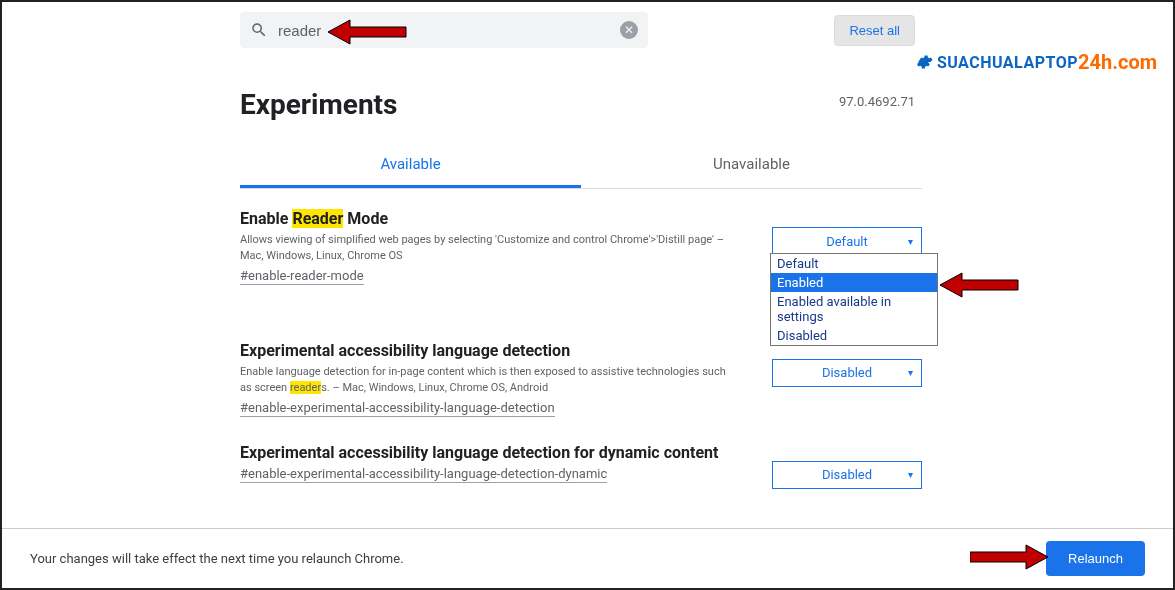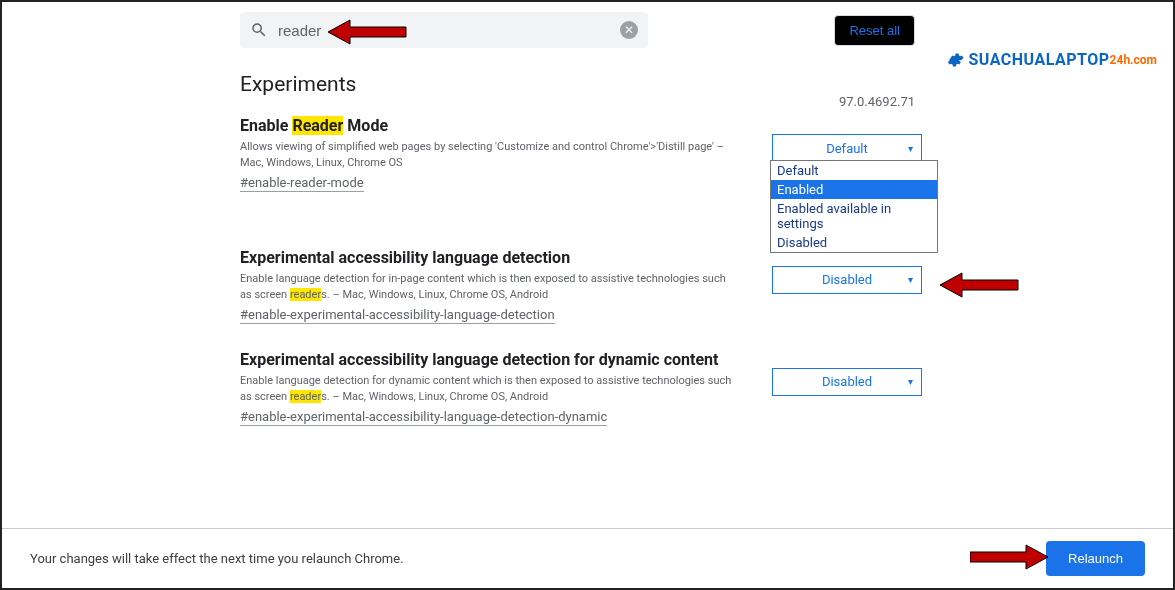--- a/index.html
+++ b/index.html
@@ -51,55 +51,55 @@
     align-items: center;
     justify-content: center;
     color: #f1f3f4;
     font-size: 12px;
     cursor: pointer;
   }
   .reset-btn {
     margin-left: auto;
     margin-right: 258px;
     border: 1px solid #dadce0;
-    background: #000000;
+    background: #e5e5e5;
     color: #1a73e8;
     font-size: 13px;
     padding: 7px 14px;
     border-radius: 4px;
     cursor: pointer;
   }
   .watermark {
     position: absolute;
     top: 48px;
     right: 16px;
     display: flex;
     align-items: center;
     font-weight: 700;
     justify-content: space-between;
   }
   .gear {
     width: 18px; height: 18px;
     margin-right: 4px;
   }
   .wm-blue { color: #0a66c2; font-size: 16px; letter-spacing: 0.5px;}
-  .wm-orange { color: #ff6a00; font-size: 12px; }
+  .wm-orange { color: #ff6a00; font-size: 20px; }
   .version {
     position: absolute;
     right: 258px;
     top: 92px;
     font-size: 13px;
     color: #5f6368;
   }
   .page-title {
     margin-left: 238px;
-    margin-top: 24px;
-    font-size: 21px;
+    margin-top: 40px;
+    font-size: 28px;
     color: #202124;
-    font-weight: 400;
+    font-weight: 700;
   }
   .tabs {
     display: flex;
     margin: 24px 0 0 238px;
     width: 682px;
     border-bottom: 1px solid #dadce0;
   }
   .tab {
     flex: 1;
     text-align: center;
@@ -236,20 +236,24 @@
         <path d="M12 8a4 4 0 1 0 0 8 4 4 0 0 0 0-8zm9.4 4a7.5 7.5 0 0 0-.1-1l2.1-1.6-2-3.4-2.5 1a7.6 7.6 0 0 0-1.7-1l-.4-2.6h-4l-.4 2.6c-.6.2-1.2.6-1.7 1l-2.5-1-2 3.4L4.7 11a7.5 7.5 0 0 0 0 2l-2.1 1.6 2 3.4 2.5-1c.5.4 1.1.8 1.7 1l.4 2.6h4l.4-2.6c.6-.2 1.2-.6 1.7-1l2.5 1 2-3.4-2.1-1.6c.1-.3.1-.7.1-1z"></path>
       </svg>
     <span class="wm-blue">SUACHUALAPTOP</span>
       <span class="wm-orange">24h.com</span>
   </div>
 
   <div class="version">97.0.4692.71</div>
 
   <h1 class="page-title">Experiments</h1>
 
+  <div class="tabs">
+    <div class="tab active">Available</div>
+    <div class="tab">Unavailable</div>
+  </div>
 
   <div class="flag-list">
 
     <div class="flag">
       <div class="flag-title">
         <span>Enable </span><span class="highlight">Reader</span><span> Mode</span>
       </div>
       <div class="flag-desc">Allows viewing of simplified web pages by selecting 'Customize and control Chrome'&gt;'Distill page' – Mac, Windows, Linux, Chrome OS</div>
       <a class="flag-link">#enable-reader-mode</a>
       <div class="select-box">
@@ -271,23 +275,20 @@
       </div>
       <a class="flag-link">#enable-experimental-accessibility-language-detection</a>
       <div class="select-box">
         <span>Disabled</span>
         <span class="select-chevron">▾</span>
       </div>
     </div>
 
     <div class="flag">
       <div class="flag-title">Experimental accessibility language detection for dynamic content</div>
-      <div class="flag-desc">
-        <span>Enable language detection for dynamic content which is then exposed to assistive technologies such as screen </span><span class="highlight">reader</span><span>s. – Mac, Windows, Linux, Chrome OS, Android</span>
-      </div>
       <a class="flag-link">#enable-experimental-accessibility-language-detection-dynamic</a>
       <div class="select-box">
         <span>Disabled</span>
         <span class="select-chevron">▾</span>
       </div>
     </div>
   </div>
 </div>
 
 <div class="footer">

